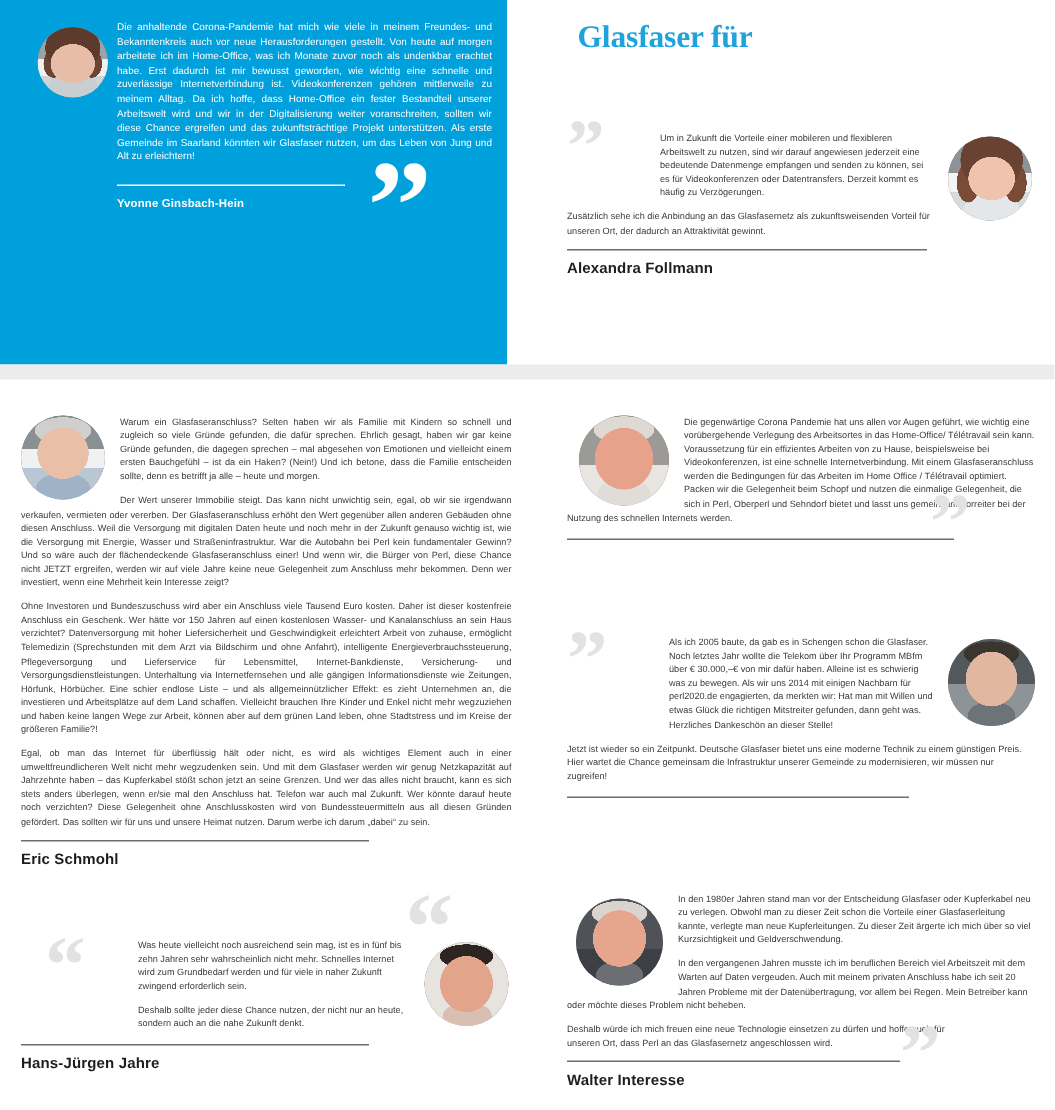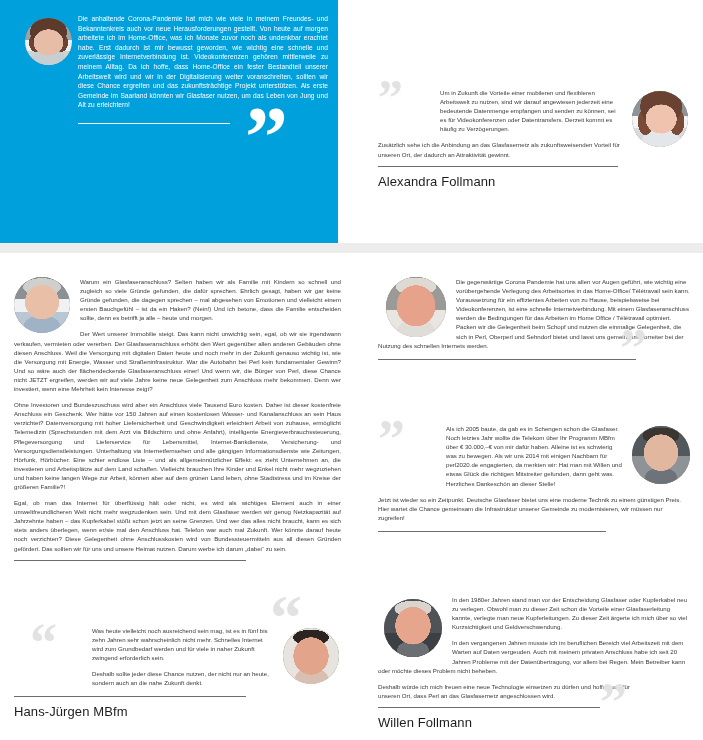--- a/index.html
+++ b/index.html
@@ -42,21 +42,21 @@
     font-family:"Liberation Serif", serif;
     font-weight:bold;font-size:21px;line-height:25px;
     color:#1fa3dd;letter-spacing:-.1px;
   }
 
   
   .blk{position:absolute;}
   .blk .body{font-size:6.1px;line-height:9.1px;color:#3a3a3a;}
   .blk .body p{margin:0 0 7px 0;}
   .blk .rule{height:1px;background:#6d6d6d;}
-  .blk .name{font-size:13px;font-weight:normal;color:#1d1d1d;letter-spacing:.1px;margin-top:7px;}
+  .blk .name{font-size:10px;font-weight:bold;color:#1d1d1d;letter-spacing:.1px;margin-top:7px;}
   .mark{
     font-family:"Liberation Serif", serif;
     color:#e2e2e2;font-weight:bold;
     letter-spacing:-2px;position:absolute;user-select:none;
   }
 
   
   .flow::after{content:"";display:block;clear:both;}
   .f-left{float:left;}
   .f-right{float:right;}
@@ -81,24 +81,26 @@
       radial-gradient(ellipse 16% 22% at 23% 52%, #6b4433 0 90%, rgba(0,0,0,0) 91%),
       radial-gradient(ellipse 16% 22% at 77% 52%, #6b4433 0 90%, rgba(0,0,0,0) 91%),
       radial-gradient(ellipse 40% 26% at 50% 88%, #c8cfd3 0 90%, rgba(0,0,0,0) 91%)"></div>
 </div>
 
 <div class="hero-quote">
   <div class="qtext">
     <p>Die anhaltende Corona-Pandemie hat mich wie viele in meinem Freundes- und Bekanntenkreis auch vor neue Herausforderungen gestellt. Von heute auf morgen arbeitete ich im Home-Office, was ich Monate zuvor noch als undenkbar erachtet habe. Erst dadurch ist mir bewusst geworden, wie wichtig eine schnelle und zuverlässige Internetverbindung ist. Video­konferenzen gehören mittlerweile zu meinem Alltag. Da ich hoffe, dass Home-Office ein fester Bestandteil unserer Arbeitswelt wird und wir in der Digitalisierung weiter voranschreiten, sollten wir diese Chance ergrei­fen und das zukunftsträchtige Projekt unterstützen. Als erste Gemeinde im Saarland könnten wir Glasfaser nutzen, um das Leben von Jung und Alt zu erleichtern!</p>
   </div>
   <div class="hero-rule"></div>
+  <div class="hero-name">Yvonne Ginsbach-Hein</div>
 </div>
 <div class="hero-mark">”</div>
 
 <div class="title">
+  <div>Glasfaser für</div>
 </div>
 
 <div class="blk" style="left:378px;top:88px;width:310px;">
   <div class="mark" style="left:0px;top:-8px;font-size:50px;line-height:34px;">”</div>
   <div class="flow">
     <div class="ph f-right" style="width:56px;height:56px;margin:3px 0 3px 9px;">
       <div class="sk" style="background:
           linear-gradient(#8d9397 0 44%, #f2f4f5 44% 66%, #d7dbdd 66% 100%)"></div>
       <div class="sk" style="background:
           radial-gradient(ellipse 30% 28% at 52% 50%, #efc3ad 0 92%, rgba(0,0,0,0) 93%),
@@ -133,20 +135,21 @@
     <div class="body tjust">
       <p>Warum ein Glasfaseranschluss? Selten haben wir als Familie mit Kindern so schnell und zugleich so viele Gründe gefunden, die dafür sprechen. Ehrlich gesagt, haben wir gar keine Gründe gefunden, die dagegen sprechen – mal abgesehen von Emotionen und vielleicht einem ersten Bauchgefühl – ist da ein Haken? (Nein!) Und ich betone, dass die Familie entscheiden sollte, denn es betrifft ja alle – heute und morgen.</p>
       <p>Der Wert unserer Immobilie steigt. Das kann nicht unwichtig sein, egal, ob wir sie irgendwann verkaufen, vermieten oder vererben. Der Glasfaseranschluss erhöht den Wert gegenüber allen anderen Gebäuden ohne diesen Anschluss. Weil die Versorgung mit digitalen Daten heute und noch mehr in der Zukunft genauso wichtig ist, wie die Versorgung mit Energie, Wasser und Straßeninfrastruktur. War die Autobahn bei Perl kein fundamentaler Gewinn? Und so wäre auch der flächendeckende Glasfaseranschluss einer! Und wenn wir, die Bürger von Perl, diese Chance nicht JETZT ergreifen, werden wir auf viele Jahre keine neue Gelegenheit zum Anschluss mehr bekommen. Denn wer investiert, wenn eine Mehrheit kein Interesse zeigt?</p>
     </div>
   </div>
   <div class="body tjust">
     <p>Ohne Investoren und Bundeszuschuss wird aber ein Anschluss viele Tausend Euro kosten. Daher ist dieser kostenfreie Anschluss ein Geschenk. Wer hätte vor 150 Jahren auf einen kostenlosen Wasser- und Kanal­anschluss an sein Haus verzichtet? Datenversorgung mit hoher Liefersicherheit und Geschwindigkeit erleichtert Arbeit von zuhause, ermöglicht Telemedizin (Sprechstunden mit dem Arzt via Bildschirm und ohne Anfahrt), intelligente Energieverbrauchssteuerung, Pflegeversorgung und Lieferservice für Lebens­mittel, Internet-Bankdienste, Versicherung- und Versorgungsdienstleistungen. Unterhaltung via Internet­fernsehen und alle gängigen Informationsdienste wie Zeitungen, Hörfunk, Hörbücher. Eine schier endlose Liste – und als allgemeinnützlicher Effekt: es zieht Unternehmen an, die investieren und Arbeitsplätze auf dem Land schaffen. Vielleicht brauchen Ihre Kinder und Enkel nicht mehr wegzuziehen und haben keine langen Wege zur Arbeit, können aber auf dem grünen Land leben, ohne Stadtstress und im Kreise der größeren Familie?!</p>
     <p>Egal, ob man das Internet für überflüssig hält oder nicht, es wird als wichtiges Element auch in einer umweltfreundlicheren Welt nicht mehr wegzudenken sein. Und mit dem Glasfaser werden wir genug Netzkapazität auf Jahrzehnte haben – das Kupferkabel stößt schon jetzt an seine Grenzen. Und wer das alles nicht braucht, kann es sich stets anders überlegen, wenn er/sie mal den Anschluss hat. Telefon war auch mal Zukunft. Wer könnte darauf heute noch verzichten? Diese Gelegenheit ohne Anschlusskosten wird von Bundessteuermitteln aus all diesen Gründen gefördert. Das sollten wir für uns und unsere Heimat nutzen. Darum werbe ich darum „dabei“ zu sein.</p>
   </div>
   <div class="rule" style="width:232px;margin-top:3px;"></div>
+  <div class="name">Eric Schmohl</div>
 </div>
 
 <div class="mark" style="left:270px;top:596px;font-size:64px;line-height:44px;">“</div>
 
 <div class="blk" style="left:14px;top:626px;width:330px;">
   <div class="mark" style="left:16px;top:-2px;font-size:54px;line-height:38px;">“</div>
   <div class="flow">
     <div class="ph f-right" style="width:56px;height:56px;margin:2px 5px 2px 9px;">
       <div class="sk" style="background:
           linear-gradient(#e7e4e0 0 100%)"></div>
@@ -156,21 +159,21 @@
           radial-gradient(ellipse 10% 5% at 38% 45%, #2c2118 0 88%, rgba(0,0,0,0) 89%),
           radial-gradient(ellipse 10% 5% at 64% 45%, #2c2118 0 88%, rgba(0,0,0,0) 89%),
           radial-gradient(ellipse 32% 18% at 51% 88%, #d8bfb2 0 90%, rgba(0,0,0,0) 91%)"></div>
     </div>
     <div class="body" style="padding-left:78px;">
       <p>Was heute vielleicht noch ausreichend sein mag, ist es in fünf bis zehn Jahren sehr wahrscheinlich nicht mehr. Schnelles Internet wird zum Grundbedarf werden und für viele in naher Zukunft zwingend erforderlich sein.</p>
       <p>Deshalb sollte jeder diese Chance nutzen, der nicht nur an heute, sondern auch an die nahe Zukunft denkt.</p>
     </div>
   </div>
   <div class="rule" style="width:232px;margin-top:1px;"></div>
-  <div class="name">Hans-Jürgen MBfm</div>
+  <div class="name">Hans-Jürgen Jahre</div>
 </div>
 
 <div class="blk" style="left:378px;top:277px;width:312px;">
   <div class="mark" style="left:242px;top:52px;font-size:54px;line-height:38px;">”</div>
   <div class="flow">
     <div class="ph f-left" style="width:60px;height:60px;margin:0 10px 2px 8px;">
       <div class="sk" style="background:
           linear-gradient(#9c9a96 0 55%, #e9e6e2 55% 100%)"></div>
       <div class="sk" style="background:
           radial-gradient(ellipse 35% 37% at 50% 48%, #e6a28a 0 92%, rgba(0,0,0,0) 93%),
@@ -224,14 +227,14 @@
     </div>
     <div class="body">
       <p>In den 1980er Jahren stand man vor der Entscheidung Glasfaser oder Kupfer­kabel neu zu verlegen. Obwohl man zu dieser Zeit schon die Vorteile einer Glasfaserleitung kannte, verlegte man neue Kupferleitungen. Zu dieser Zeit ärgerte ich mich über so viel Kurzsichtigkeit und Geldverschwendung.</p>
       <p>In den vergangenen Jahren musste ich im beruflichen Bereich viel Arbeitszeit mit dem Warten auf Daten vergeuden. Auch mit meinem privaten Anschluss habe ich seit 20 Jahren Probleme mit der Datenübertragung, vor allem bei Regen. Mein Betreiber kann oder möchte dieses Problem nicht beheben.</p>
     </div>
   </div>
   <div class="body" style="width:252px;">
     <p>Deshalb würde ich mich freuen eine neue Technologie einsetzen zu dürfen und hoffe auch für unseren Ort, dass Perl an das Glasfasernetz angeschlossen wird.</p>
   </div>
   <div class="rule" style="width:222px;margin-top:1px;"></div>
-  <div class="name">Willen Follmann</div>
+  <div class="name">Walter Interesse</div>
 </div>
 
 </body></html>

